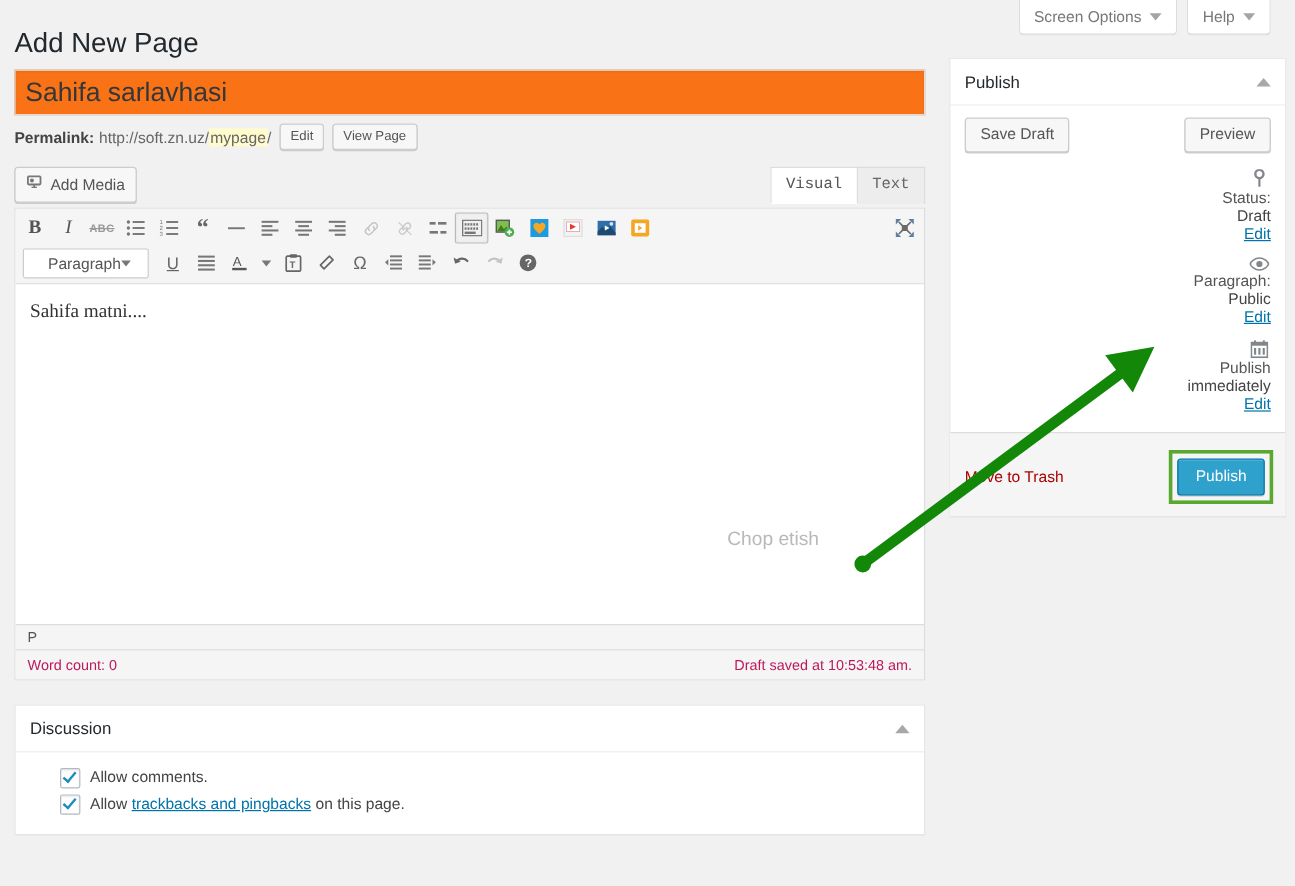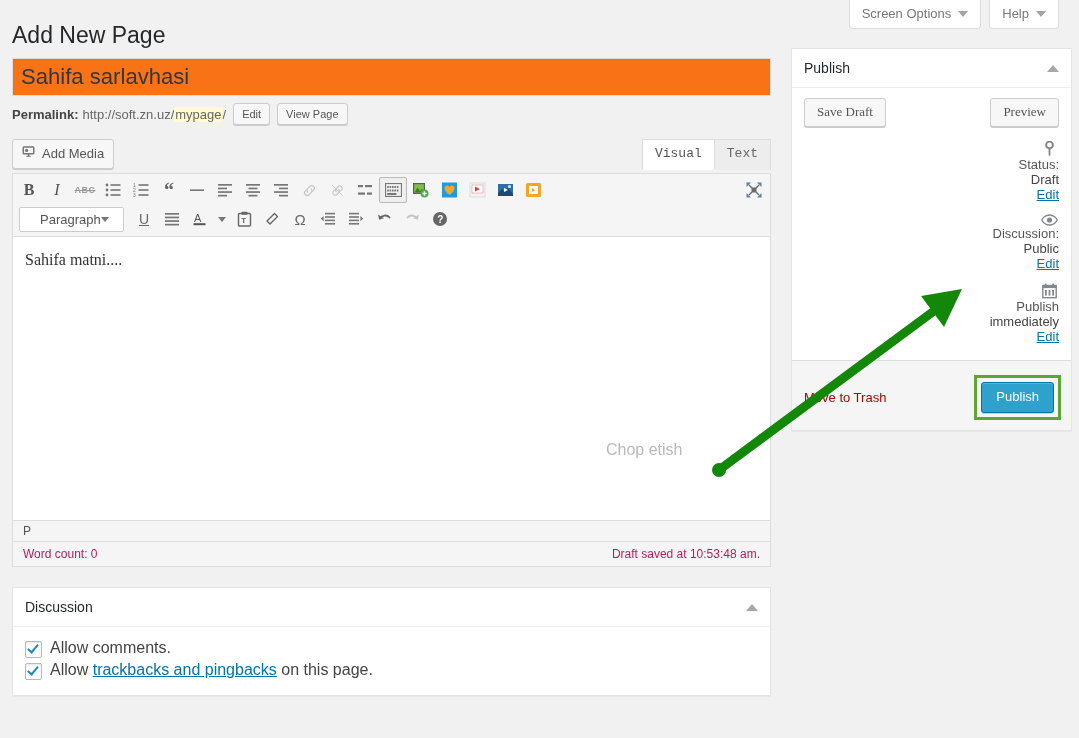--- a/index.html
+++ b/index.html
@@ -315,21 +315,21 @@
   .btn-secondary {
     background: #f7f7f7;
     border: 1px solid #ccc;
     border-radius: 3px;
     color: #555;
     font-size: 13px;
     line-height: 18px;
     padding: 4px 12px 5px 12px;
     cursor: pointer;
     box-shadow: 0 1px 0 #ccc;
-    font-family: Liberation Serif, serif;
+    font-family: Liberation Sans, sans-serif;
   }
   .misc-row {
     display: flex;
     align-items: flex-end;
     gap: 0;
     padding: 6px 0;
     font-size: 13px;
     color: #555;
     flex-direction: column;
   }
@@ -378,26 +378,27 @@
     padding: 5px 14px 6px 14px;
     cursor: pointer;
     box-shadow: inset 0 1px 0 rgba(120,200,230,.5), 0 1px 0 rgba(0,0,0,.15);
     font-family: "Liberation Sans", sans-serif;
   }
 
   
   .discussion-body { padding: 10px 12px 14px 12px; }
   .check-row {
     display: flex;
-    align-items: flex-end;
+    align-items: center;
     gap: 8px;
-    font-size: 16px;
+    font-size: 13px;
     color: #444;
     line-height: 20px;
     padding: 1px 0;
+    margin-left: 25px;
   }
   .checkbox {
     width: 15px;
     height: 15px;
     border: 1px solid #b4b9be;
     background: #fff;
     border-radius: 2px;
     position: relative;
     box-shadow: inset 0 1px 2px rgba(0,0,0,.1);
     cursor: pointer;
@@ -770,21 +771,21 @@
         <span class="edit-link">Edit</span>
       </div>
 
       <div class="misc-row">
         <span class="misc-icon">
           <svg width="17" height="12" viewBox="0 0 17 12">
               <path d="M8.5 1 C12.5 1 15.6 4.2 16.2 6 C15.6 7.8 12.5 11 8.5 11 C4.5 11 1.4 7.8 0.8 6 C1.4 4.2 4.5 1 8.5 1 Z" fill="none" stroke="#82878c" stroke-width="1.3"></path>
               <circle cx="8.5" cy="6" r="2.6" fill="#82878c"></circle>
             </svg>
         </span>
-        <span>Discussion:</span>
+        <span>Paragraph:</span>
         <b>Public</b>
         <span class="edit-link">Edit</span>
       </div>
 
       <div class="misc-row">
         <span class="misc-icon">
           <svg width="15" height="16" viewBox="0 0 15 16">
               <rect x="0.8" y="2.5" width="13.4" height="12.2" fill="none" stroke="#82878c" stroke-width="1.4"></rect>
               <rect x="0.8" y="2.5" width="13.4" height="2.6" fill="#82878c"></rect>
               <rect x="3" y="0.6" width="1.6" height="3" fill="#82878c"></rect>

